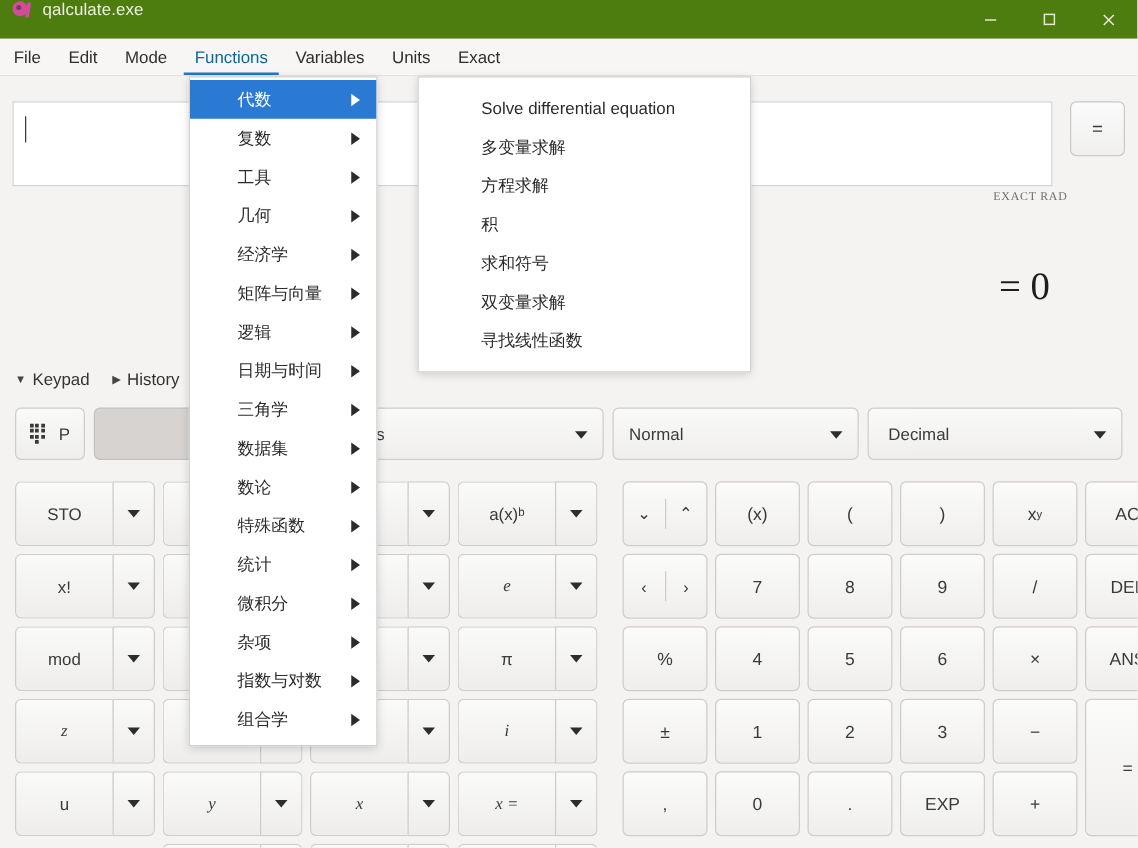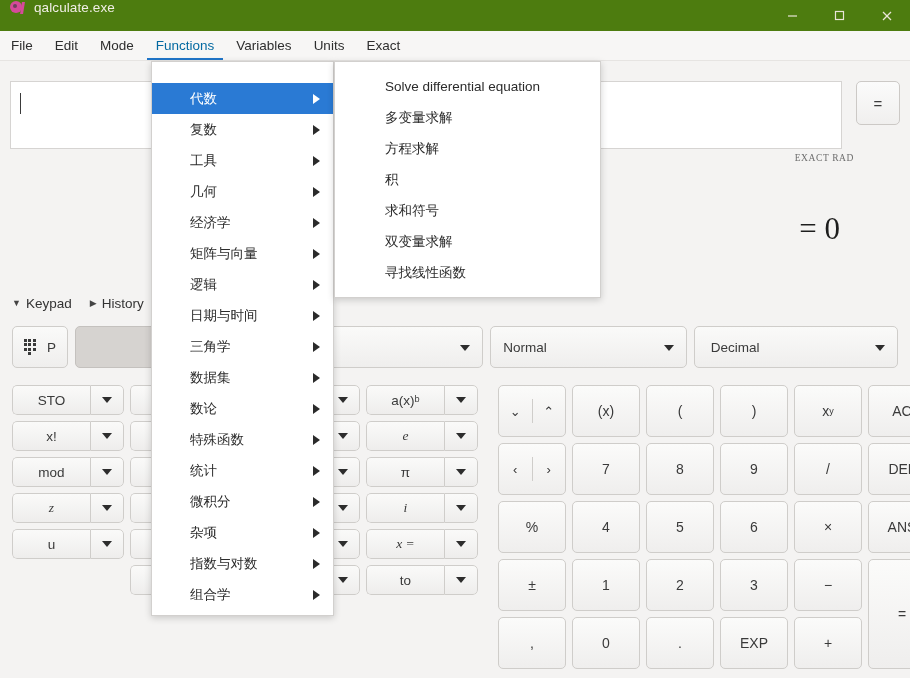--- a/index.html
+++ b/index.html
@@ -132,21 +132,21 @@
 
   
   .keypad { position: absolute; left: 12px; top: 385px; width: 886px; height: 282px; }
   .kcol { position: absolute; top: 0; }
   .kcol.c1 { left: 0; width: 112px; }
   .kcol.c2 { left: 118px; width: 112px; }
   .kcol.c3 { left: 236px; width: 112px; }
   .kcol.c4 { left: 354px; width: 112px; }
 
   .splitbtn {
-    position: relative; height: 30px; margin-bottom: 6px; display: flex;
+    position: relative; height: 52px; margin-bottom: 6px; display: flex;
     border-radius: 5px; overflow: hidden; text-align: right;
   }
   .splitbtn .main {
     flex: 1 1 auto; background: linear-gradient(#fafaf9, #eeedec);
     border: 1px solid #cfcdca; border-right: none;
     border-radius: 5px 0 0 5px;
     display: flex; align-items: center; justify-content: center;
     font-size: 13.5px; color: #3a3a3a;
   }
   .splitbtn .drop {
@@ -182,21 +182,21 @@
   }
   .nbtn.dual .sep { width: 1px; height: 24px; background: #cfcdca; }
   .sup { font-size: 9px; vertical-align: super; }
 
   
   .menu-panel {
     position: absolute; background: #ffffff;
     border: 1px solid #d2d0ce; box-shadow: 0 2px 7px rgba(0,0,0,.18);
     z-index: 50;
   }
-  .menu-l1 { left: 151px; top: 61px; width: 183px; padding: 21px 0 5px 0; }
+  .menu-l1 { left: 151px; top: 61px; width: 151px; padding: 2px 0 5px 0; }
   .menu-l2 { left: 334px; top: 61px; width: 267px; padding: 9px 0 9px 0; }
   .mrow {
     height: 31px; display: flex; align-items: center;
     padding-left: 38px; padding-right: 10px;
     font-size: 13.5px; color: #2b2b2b; position: relative;
   }
   .menu-l2 .mrow { height: 31px; padding-left: 36px; margin-left: 14px; }
   .mrow.sel { background: #2a7ad4; color: #ffffff; }
   .mrow .sub-arrow {
     position: absolute; right: 13px; top: 50%; margin-top: -5px;

